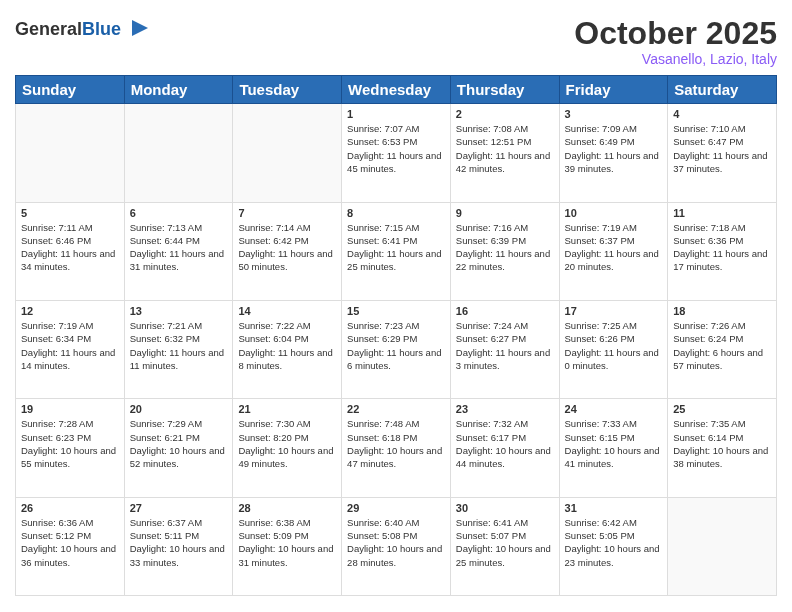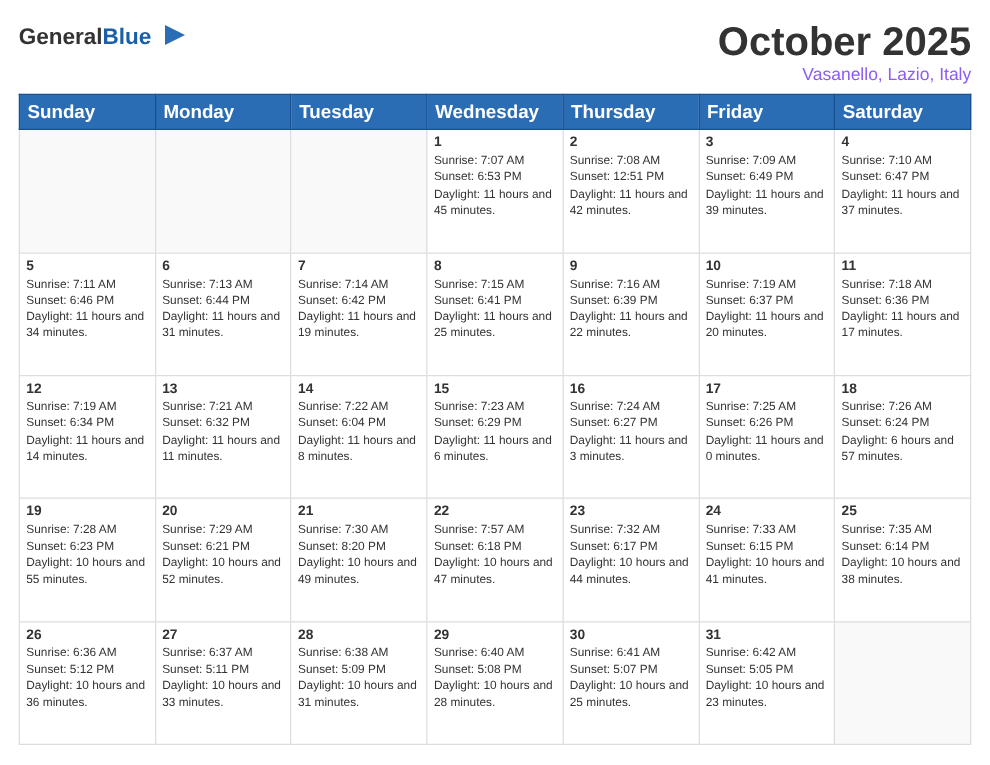--- a/index.html
+++ b/index.html
@@ -159,21 +159,21 @@
           <td>
             <span class="day-number">5</span>
             <div class="day-detail"><span>Sunrise: 7:11 AM</span><br><span>Sunset: 6:46 PM</span><br><span>Daylight: 11 hours and 34 minutes.</span></div>
           </td>
           <td>
             <span class="day-number">6</span>
             <div class="day-detail"><span>Sunrise: 7:13 AM</span><br><span>Sunset: 6:44 PM</span><br><span>Daylight: 11 hours and 31 minutes.</span></div>
           </td>
           <td>
             <span class="day-number">7</span>
-            <div class="day-detail"><span>Sunrise: 7:14 AM</span><br><span>Sunset: 6:42 PM</span><br><span>Daylight: 11 hours and 19 minutes.</span></div>
+            <div class="day-detail"><span>Sunrise: 7:14 AM</span><br><span>Sunset: 6:42 PM</span><br><span>Daylight: 11 hours and 50 minutes.</span></div>
           </td>
           <td>
             <span class="day-number">8</span>
             <div class="day-detail"><span>Sunrise: 7:15 AM</span><br><span>Sunset: 6:41 PM</span><br><span>Daylight: 11 hours and 25 minutes.</span></div>
           </td>
           <td>
             <span class="day-number">9</span>
             <div class="day-detail"><span>Sunrise: 7:16 AM</span><br><span>Sunset: 6:39 PM</span><br><span>Daylight: 11 hours and 22 minutes.</span></div>
           </td>
           <td>
@@ -223,21 +223,21 @@
           <td>
             <span class="day-number">20</span>
             <div class="day-detail"><span>Sunrise: 7:29 AM</span><br><span>Sunset: 6:21 PM</span><br><span>Daylight: 10 hours and 52 minutes.</span></div>
           </td>
           <td>
             <span class="day-number">21</span>
             <div class="day-detail"><span>Sunrise: 7:30 AM</span><br><span>Sunset: 8:20 PM</span><br><span>Daylight: 10 hours and 49 minutes.</span></div>
           </td>
           <td>
             <span class="day-number">22</span>
-            <div class="day-detail"><span>Sunrise: 7:57 AM</span><br><span>Sunset: 6:18 PM</span><br><span>Daylight: 10 hours and 47 minutes.</span></div>
+            <div class="day-detail"><span>Sunrise: 7:48 AM</span><br><span>Sunset: 6:18 PM</span><br><span>Daylight: 10 hours and 47 minutes.</span></div>
           </td>
           <td>
             <span class="day-number">23</span>
             <div class="day-detail"><span>Sunrise: 7:32 AM</span><br><span>Sunset: 6:17 PM</span><br><span>Daylight: 10 hours and 44 minutes.</span></div>
           </td>
           <td>
             <span class="day-number">24</span>
             <div class="day-detail"><span>Sunrise: 7:33 AM</span><br><span>Sunset: 6:15 PM</span><br><span>Daylight: 10 hours and 41 minutes.</span></div>
           </td>
           <td>

